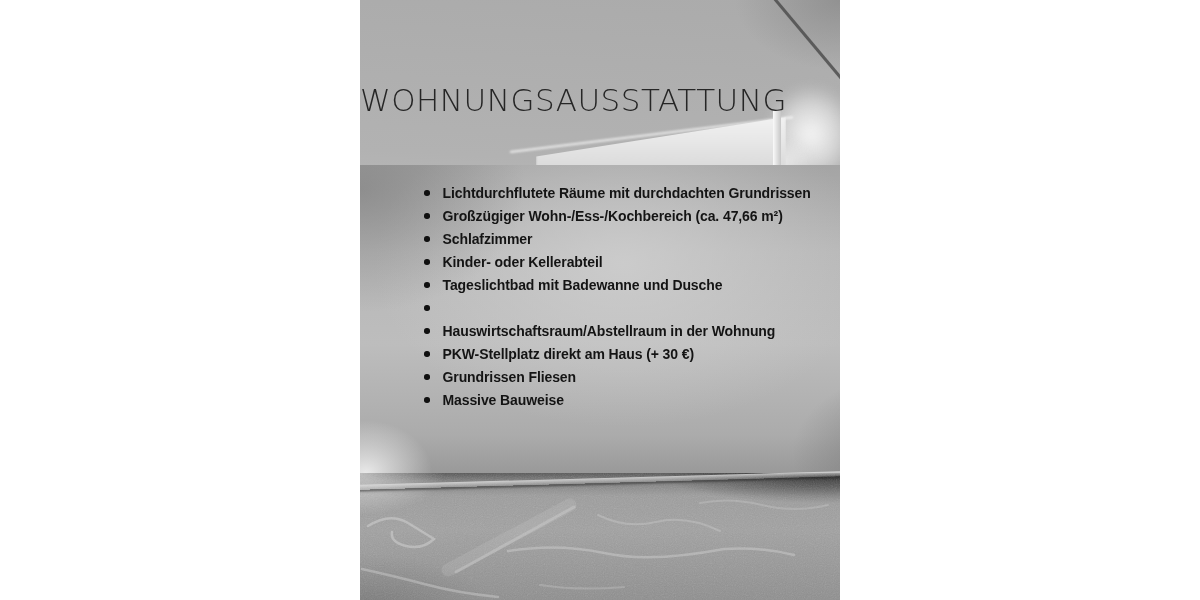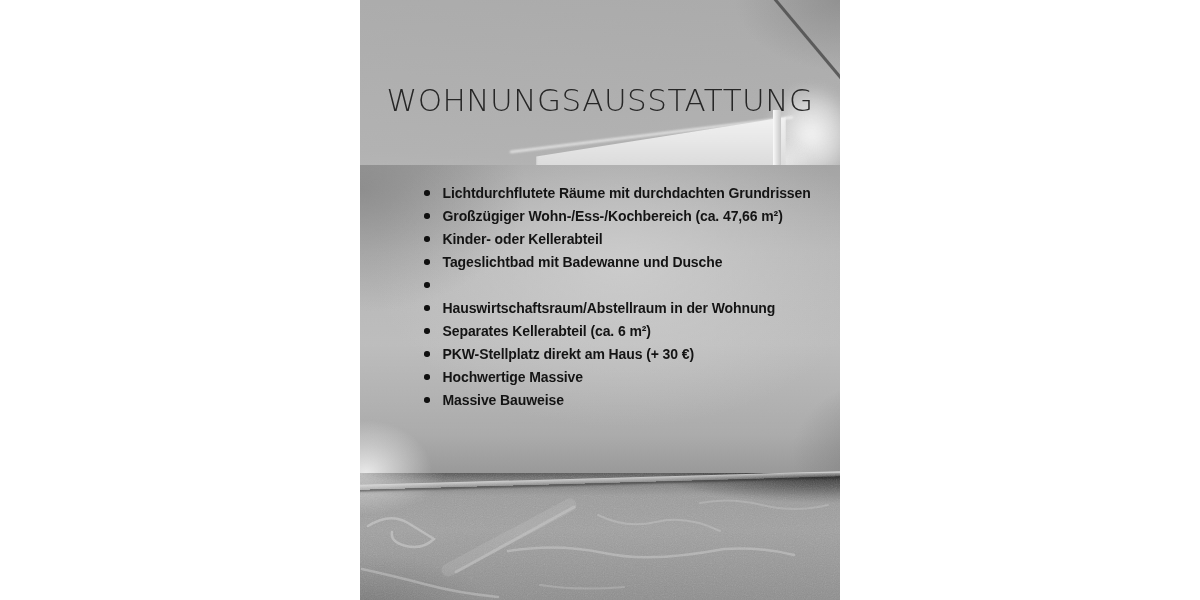--- a/index.html
+++ b/index.html
@@ -50,21 +50,21 @@
     filter:blur(.8px);
   }
   .house-pole{
     position:absolute;left:413px;top:110px;width:8px;height:62px;
     background:linear-gradient(90deg,#fafafa,#c6c6c6);
     filter:blur(.5px);
   }
 
   .slide-title{
     position:absolute;left:0;right:0;top:82px;margin:0;
-    text-align:center;
+    text-align:left;
     font-family:"DejaVu Sans","Liberation Sans",sans-serif;
     font-weight:200;font-size:31px;letter-spacing:.5px;
     color:#262626;
   }
 
   
   .frost{
     position:absolute;left:0;top:165px;width:572px;height:308px;
     background:
       radial-gradient(95px 75px at 1% 100%, rgba(238,238,238,.95), transparent 70%),
@@ -129,44 +129,44 @@
           <li class="feature">
           <span class="bullet"></span>
           <span class="feature-label">Lichtdurchflutete Räume mit durchdachten Grundrissen</span>
         </li>
           <li class="feature">
           <span class="bullet"></span>
           <span class="feature-label">Großzügiger Wohn-/Ess-/Kochbereich (ca. 47,66 m²)</span>
         </li>
           <li class="feature">
           <span class="bullet"></span>
+          <span class="feature-label">Schlafzimmer</span>
+        </li>
+          <li class="feature">
+          <span class="bullet"></span>
           <span class="feature-label">Kinder- oder Kellerabteil</span>
         </li>
           <li class="feature">
           <span class="bullet"></span>
           <span class="feature-label">Tageslichtbad mit Badewanne und Dusche</span>
         </li>
           <li class="feature">
           <span class="bullet"></span>
         </li>
           <li class="feature">
           <span class="bullet"></span>
           <span class="feature-label">Hauswirtschaftsraum/Abstellraum in der Wohnung</span>
         </li>
           <li class="feature">
           <span class="bullet"></span>
-          <span class="feature-label">Separates Kellerabteil (ca. 6 m²)</span>
-        </li>
-          <li class="feature">
-          <span class="bullet"></span>
           <span class="feature-label">PKW-Stellplatz direkt am Haus (+ 30 €)</span>
         </li>
           <li class="feature">
           <span class="bullet"></span>
-          <span class="feature-label">Hochwertige Massive</span>
+          <span class="feature-label">Grundrissen Fliesen</span>
         </li>
           <li class="feature">
           <span class="bullet"></span>
           <span class="feature-label">Massive Bauweise</span>
         </li>
         </ul>
     </div>
 
     <div class="road">
       <svg class="road-noise" width="480" height="127" viewBox="0 0 480 127" preserveAspectRatio="none" xmlns="http://www.w3.org/2000/svg">

